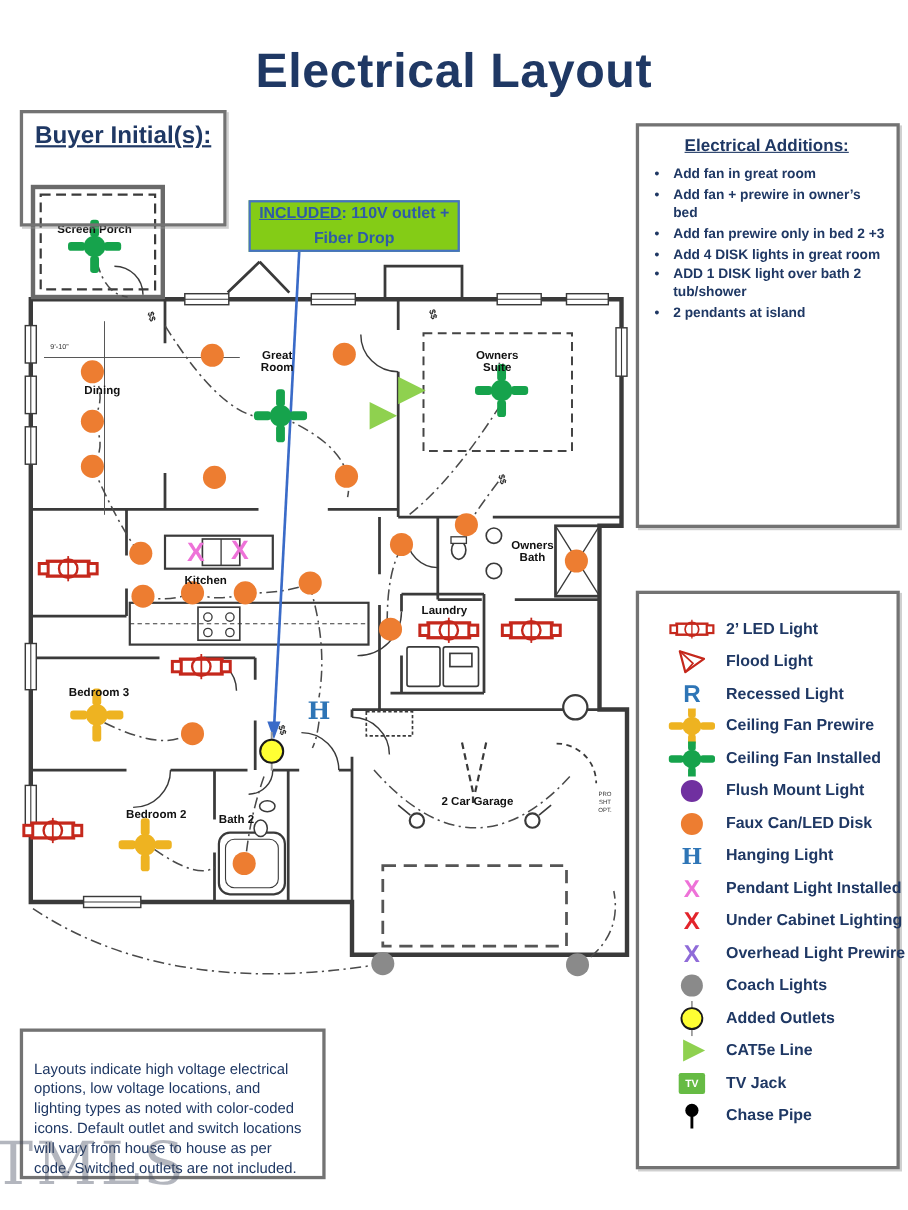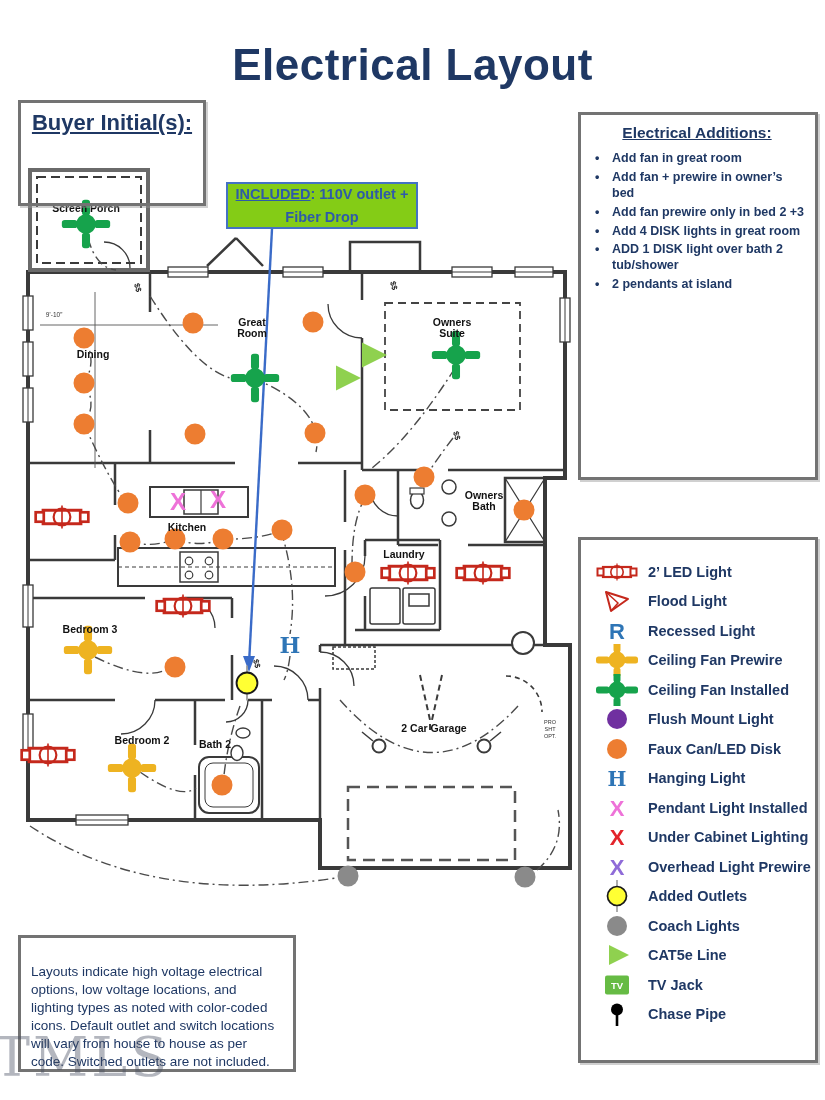--- a/index.html
+++ b/index.html
@@ -21,21 +21,21 @@
                  border:3px solid #737373;box-sizing:border-box;padding:9px 8px 0 6px;z-index:5;
                  box-shadow:2px 2px 0 rgba(150,150,150,.45)}
   .additions-heading{text-align:center;font-size:15.5px;font-weight:bold;color:#1F3864;
                      text-decoration:underline;margin-bottom:9px}
   .additions-list{list-style:none;margin:0;padding:0 0 0 8px;color:#1F3864;font-size:12.5px;font-weight:bold}
   .additions-list li{display:flex;gap:9px;margin-bottom:3px;line-height:1.27}
   .additions-list .bullet{flex:0 0 8px}
   .legend-box{position:absolute;left:578px;top:537px;width:240px;height:526px;background:#fff;
               border:3px solid #737373;box-sizing:border-box;padding-top:17px;z-index:5;
               box-shadow:2px 2px 0 rgba(150,150,150,.45)}
-  .legend-row{display:flex;align-items:center;height:29.5px;padding-left:14px}
+  .legend-row{display:flex;align-items:center;height:29.5px;padding-left:26px}
   .legend-icon-cell{width:44px;flex:0 0 44px;display:flex;justify-content:center;align-items:center}
   .legend-label{color:#1F3864;font-size:14.5px;font-weight:bold;margin-left:9px;white-space:nowrap}
   .note-box{position:absolute;left:18px;top:935px;width:278px;height:137px;background:#fff;
             border:3px solid #737373;box-sizing:border-box;padding:25px 10px;color:#1F3864;
             font-size:13.5px;line-height:1.34;z-index:8}
   .watermark{position:absolute;left:-6px;top:1026px;z-index:9;font-family:"DejaVu Serif",serif;
              font-size:54px;color:rgba(75,80,100,.42);letter-spacing:3px;pointer-events:none}
   .room-label{font-weight:bold}
 </style>
 </head>
@@ -488,38 +488,38 @@
           <span class="legend-icon-cell">
             <svg width="44" height="32" viewBox="-22 -16 44 32">
               <text y="7.5" text-anchor="middle" font-family="Liberation Sans, sans-serif" font-size="22" font-weight="bold" fill="#8F6BD8">X</text>
             </svg>
           </span>
           <span class="legend-label">Overhead Light Prewire</span>
         </div>
         <div class="legend-row">
           <span class="legend-icon-cell">
             <svg width="44" height="32" viewBox="-22 -16 44 32">
+              <circle r="10" fill="#8A8A8A"></circle>
+            </svg>
+          </span>
+          <span class="legend-label">Coach Lights</span>
+        </div>
+        <div class="legend-row">
+          <span class="legend-icon-cell">
+            <svg width="44" height="32" viewBox="-22 -16 44 32">
               <line y1="-16" y2="-9" stroke="#999" stroke-width="1.6"></line>
               <line y1="9" y2="16" stroke="#999" stroke-width="1.6"></line>
               <circle r="9.5" fill="#FFFF33" stroke="#1a1a1a" stroke-width="1.7"></circle>
             </svg>
           </span>
           <span class="legend-label">Added Outlets</span>
         </div>
         <div class="legend-row">
           <span class="legend-icon-cell">
             <svg width="44" height="32" viewBox="-22 -16 44 32">
-              <circle r="10" fill="#8A8A8A"></circle>
-            </svg>
-          </span>
-          <span class="legend-label">Coach Lights</span>
-        </div>
-        <div class="legend-row">
-          <span class="legend-icon-cell">
-            <svg width="44" height="32" viewBox="-22 -16 44 32">
               <polygon points="-8,-10 12,0 -8,10" fill="#8FD14F"></polygon>
             </svg>
           </span>
           <span class="legend-label">CAT5e Line</span>
         </div>
         <div class="legend-row">
           <span class="legend-icon-cell">
             <svg width="44" height="32" viewBox="-22 -16 44 32">
               <rect x="-12" y="-9.5" width="24" height="19" rx="2" fill="#66BB44"></rect>
               <text y="3.5" text-anchor="middle" font-size="9.5" font-weight="bold" fill="#fff" font-family="Liberation Sans, sans-serif">TV</text>

